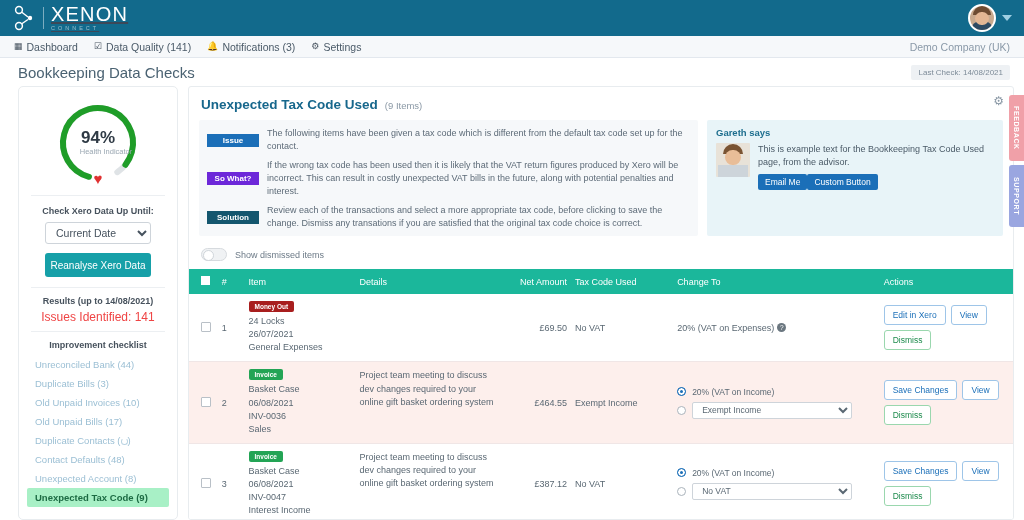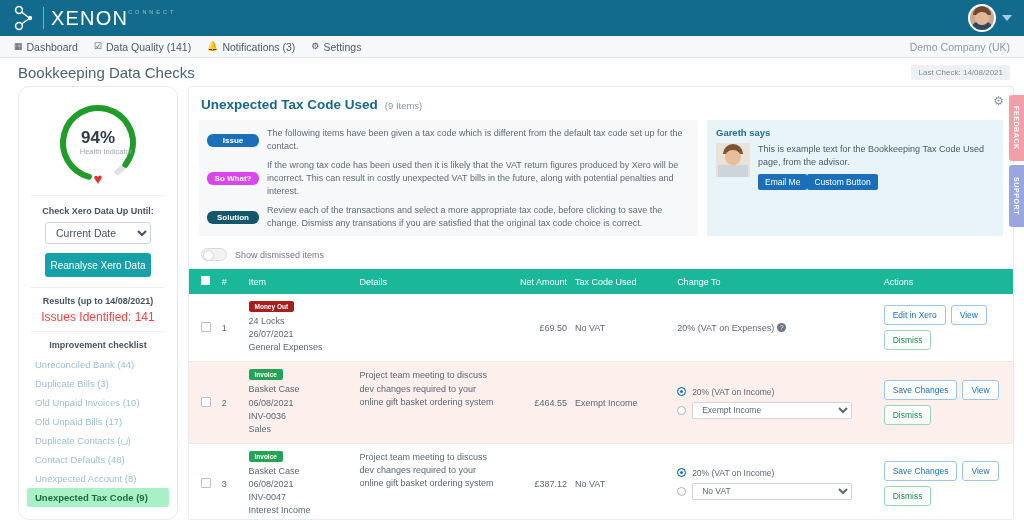--- a/index.html
+++ b/index.html
@@ -13,21 +13,21 @@
 
   
   .topbar {
     height: 36px; background: #126A8C;
     display: flex; align-items: center; justify-content: space-between;
     padding: 0 12px;
   }
   .brand { display: flex; align-items: center; gap: 7px; }
   .brand-mark { width: 24px; height: 26px; }
   .brand-sep { width: 1px; height: 22px; background: rgba(255,255,255,.45); }
-  .brand-text { display: flex; flex-direction: row; line-height: 1; }
+  .brand-text { display: flex; flex-direction: column; line-height: 1; text-decoration: underline; }
   .brand-name { color: #fff; font-size: 20px; letter-spacing: 1.2px; font-weight: 400; }
   .brand-sub { color: rgba(255,255,255,.55); font-size: 5.5px; letter-spacing: 3px; margin-top: 2px; }
   .user-area { display: flex; align-items: center; gap: 6px; }
   .avatar-top {
     width: 28px; height: 28px; border-radius: 50%;
     border: 2px solid #fff; overflow: hidden; background: #c8a98e;
     position: relative;
   }
   .avatar-top .hair { position:absolute; top:0; left:3px; width:18px; height:9px; background:#6d4b32; border-radius:9px 9px 0 0;}
   .avatar-top .face { position:absolute; top:6px; left:5px; width:14px; height:13px; background:#e3b694; border-radius:7px;}
@@ -55,21 +55,21 @@
     background: #eef1f4; color: #7d8b98; font-size: 8px;
     padding: 3px 7px; border-radius: 2px;
   }
 
   
   .wrap { display: flex; padding: 0 10px 0 18px; gap: 10px; height: 434px; }
 
   
   .sidebar {
     width: 160px; flex: 0 0 160px;
-    background: #fff; border: 1px solid #e8ecef; border-radius: 11px;
+    background: #fff; border: 1px solid #e8ecef; border-radius: 5px;
     padding: 8px 0 0;
   }
   .gauge-wrap { display: flex; flex-direction: column; align-items: center; padding: 4px 0 6px; }
   .gauge { position: relative; width: 92px; height: 88px; }
   .gauge svg { display: block; }
   .gauge-pct {
     position: absolute; top: 29px; left: 0; right: 0; text-align: center;
     font-size: 17px; font-weight: bold; color: #2f3a45;
   }
   .gauge-lbl {
@@ -109,26 +109,26 @@
   .main-head { display: flex; align-items: baseline; padding: 2px 12px 8px; }
   .main-title { font-size: 13.5px; font-weight: bold; color: #17678c; }
   .main-count { font-size: 9.5px; color: #8a98a5; margin-left: 7px; }
   .gear { position: absolute; right: 9px; top: 8px; color: #8a98a5; font-size: 12px; cursor: pointer; line-height: 1; }
 
   .info-row { display: flex; gap: 9px; padding: 0 10px; }
   .issue-box { flex: 1; background: #f6f8fa; border-radius: 2px; padding: 7px 8px 6px; }
   .issue-line { display: flex; gap: 8px; margin-bottom: 6px; }
   .issue-line:last-child { margin-bottom: 0; }
   .tag {
-    flex: 0 0 52px; height: 13px; border-radius: 6px; color: #fff;
+    flex: 0 0 52px; height: 13px; border-radius: 0; color: #fff;
     font-size: 8px; font-weight: bold; display: flex; align-items: center;
     justify-content: center; align-self: center;
   }
   .tag.issue { background: #1b6fb8; }
-  .tag.sowhat { background: #d946ef; }
+  .tag.sowhat { background: #6d28d9; }
   .tag.solution { background: #14566e; }
   .issue-text { font-size: 9px; line-height: 1.45; color: #5d6b78; }
 
   .gareth-box {
     flex: 0 0 296px; background: #e8f4f8; border-radius: 2px; padding: 7px 9px;
   }
   .gareth-title { font-size: 9.5px; font-weight: bold; color: #1d6e8e; margin-bottom: 5px; }
   .gareth-body { display: flex; gap: 8px; }
   .gareth-av {
     width: 34px; height: 34px; flex: 0 0 34px; overflow: hidden; position: relative;

